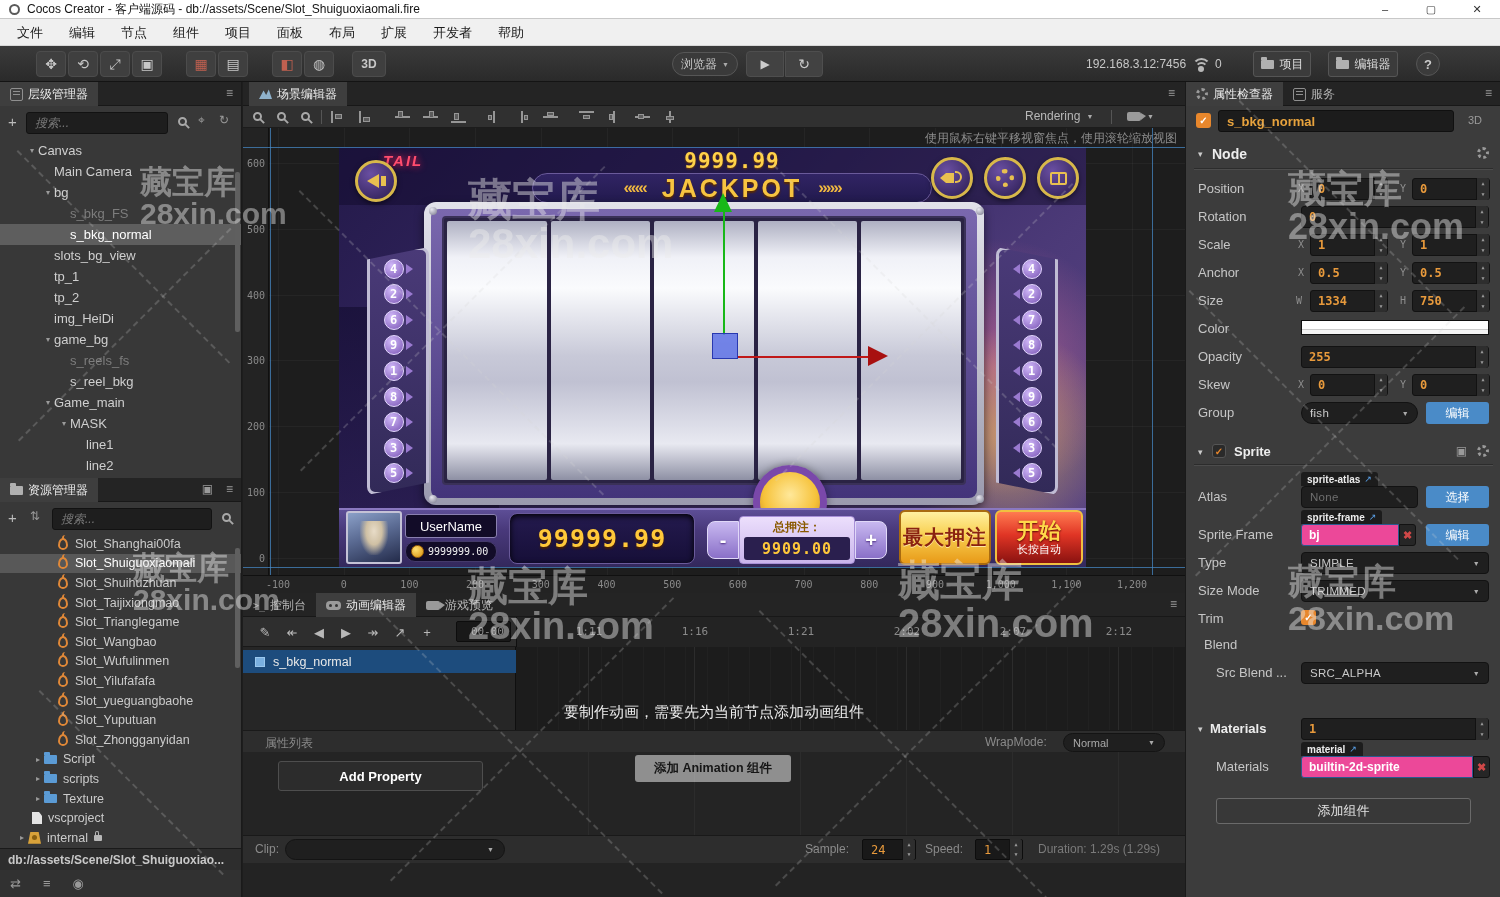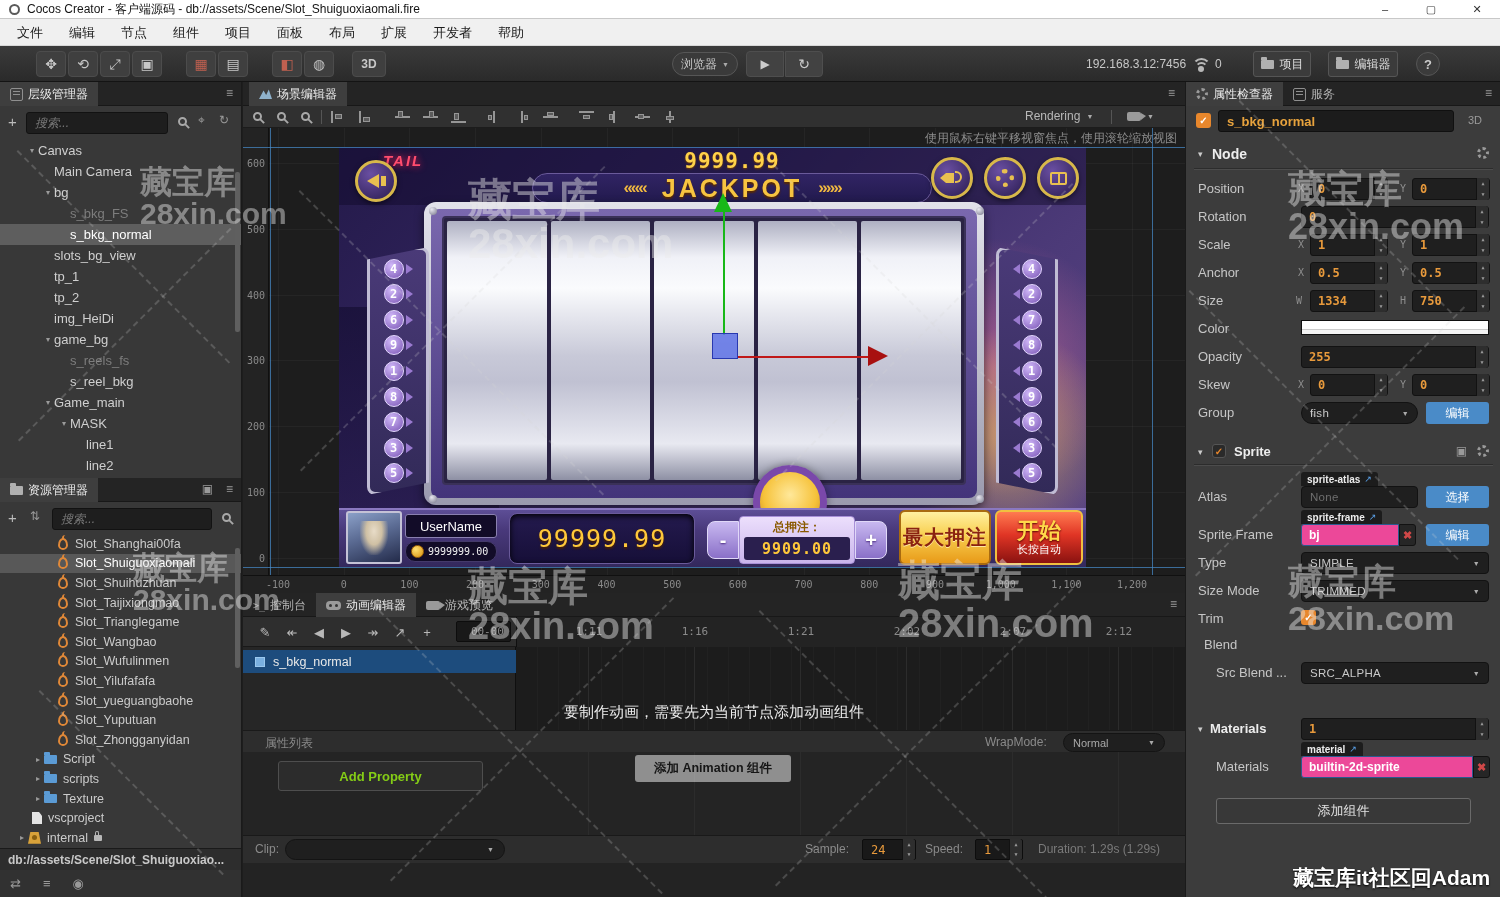--- a/index.html
+++ b/index.html
@@ -112,21 +112,21 @@
 .tri-l{width:0;height:0;border-top:5px solid transparent;border-bottom:5px solid transparent;border-right:7px solid #9a7ad0}
 #wheel{position:absolute;left:414px;top:318px;width:74px;height:74px;border-radius:50%;border:7px solid #7a48aa;background:radial-gradient(circle at 50% 38%,#ffe89a 0%,#f6c23a 55%,#b87a10 100%);box-sizing:border-box;z-index:1;box-shadow:0 0 8px rgba(0,0,0,.4)}
 #game-botbar{position:absolute;left:0;top:361px;width:747px;height:59px;background:linear-gradient(180deg,#5d4e96 0%,#49397b 35%,#33285c 100%);border-top:2px solid #8a78c0;z-index:2;box-sizing:border-box}
 #avatar{position:absolute;left:7px;top:364px;width:56px;height:53px;border:2px solid #c4c2d6;border-radius:3px;background:linear-gradient(160deg,#8ba0c8 0%,#5a6a92 45%,#232b4a 100%);z-index:3;box-sizing:border-box;overflow:hidden}
 #avatar::after{content:"";position:absolute;left:12px;top:8px;width:28px;height:34px;background:radial-gradient(ellipse at 50% 30%,#e8dcc8 0%,#cfc0a4 40%,rgba(90,80,120,0) 75%)}
 #uname-plate{position:absolute;left:66px;top:367px;width:92px;height:24px;background:#120c28;border:1px solid #8a80b0;border-radius:3px;color:#fff;font-size:13px;display:flex;align-items:center;justify-content:center;z-index:3;box-sizing:border-box}
 #coin-row{position:absolute;left:66px;top:394px;width:92px;height:21px;background:#120c28;border:1px solid #443a6a;border-radius:10px;display:flex;align-items:center;gap:4px;padding:0 5px;z-index:3;box-sizing:border-box}
 .coin{width:13px;height:13px;border-radius:50%;background:radial-gradient(circle at 35% 30%,#ffe070,#d89010);border:1px solid #a86a08;box-sizing:border-box;flex:none}
 #coin-val{color:#f0f0f0;font-size:10px}
 #win-box{position:absolute;left:170px;top:366px;width:186px;height:51px;background:linear-gradient(#241a4e,#160f38);border:1px solid #6a5a9a;border-radius:8px;display:flex;align-items:center;justify-content:center;z-index:3;box-sizing:border-box;box-shadow:inset 0 2px 6px #000}
-#win-box span{color:#ffc83a;font-weight:normal;font-size:25px;text-shadow:0 2px 2px #4a2000;letter-spacing:1px}
+#win-box span{color:#ffc83a;font-weight:bold;font-size:25px;text-shadow:0 2px 2px #4a2000;letter-spacing:1px}
 .betbtn{position:absolute;width:32px;height:38px;background:linear-gradient(#c8b8f0,#8a70c8);border:1px solid #e0d8f8;color:#fff;font-size:20px;font-weight:bold;display:flex;align-items:center;justify-content:center;z-index:3;box-sizing:border-box;text-shadow:0 1px 2px #4a2a80}
 #bet-panel{position:absolute;left:400px;top:369px;width:116px;height:48px;border-radius:4px;background:linear-gradient(#ecdffc,#c9b4ec);border:1px solid #a890d8;z-index:3;box-sizing:border-box}
 #bet-label{position:absolute;left:0;top:2px;width:100%;text-align:center;color:#8a5a00;font-weight:bold;font-size:12px}
 #bet-num{position:absolute;left:4px;right:4px;top:20px;bottom:3px;background:#2a1f4e;border-radius:3px;color:#ffc83a;font-weight:bold;font-size:15px;display:flex;align-items:center;justify-content:center;letter-spacing:1px}
 #maxbet-btn{position:absolute;left:560px;top:363px;width:92px;height:55px;border-radius:6px;background:linear-gradient(180deg,#fff0a0 0%,#f8cf50 45%,#e89a18 100%);border:2px solid #a86a10;color:#8a2210;font-size:20px;font-weight:bold;display:flex;align-items:center;justify-content:center;z-index:3;box-sizing:border-box;text-shadow:0 1px 0 #ffe8a0;letter-spacing:1px}
 #start-btn{position:absolute;left:656px;top:363px;width:88px;height:55px;border-radius:6px;background:linear-gradient(180deg,#ff7a50 0%,#e03525 45%,#8a1210 100%);border:2px solid #f0c040;display:flex;flex-direction:column;align-items:center;justify-content:center;z-index:3;box-sizing:border-box}
 #start-btn .l1{color:#ffd84a;font-weight:bold;font-size:22px;line-height:24px;text-shadow:0 1px 2px #500}
 #start-btn .l2{color:#fff;font-size:11px;line-height:13px}
 
 .gizmo{position:absolute;z-index:40}
@@ -147,21 +147,21 @@
 #track-row .cube{width:10px;height:10px;background:#7ab0e0;border:1px solid #9ac8ee;box-sizing:border-box;flex:none}
 #track-row span{color:#e8e8e8;font-size:12.5px}
 #tl-grid{position:absolute;left:273px;top:54px;width:669px;height:83px;background:#1c1c1c}
 .tlv{position:absolute;top:0;bottom:0;width:1px}
 #tl-message{position:absolute;left:0;top:110px;width:942px;text-align:center;color:#ececec;font-size:15px;z-index:5}
 #tl-propbar{position:absolute;left:0;top:137px;width:942px;height:22px;background:#2d2d2d;border-top:1px solid #1a1a1a;box-sizing:border-box}
 #tl-propbar .lbl{position:absolute;left:22px;top:4px;color:#8a8a8a;font-size:12px}
 #wrap-label{position:absolute;left:742px;top:4px;color:#8a8a8a;font-size:12px}
 #wrap-drop{position:absolute;left:820px;top:2px;width:102px;height:19px;background:#1f1f1f;border:1px solid #141414;border-radius:10px;color:#a8a8a8;font-size:11px;display:flex;align-items:center;justify-content:space-between;padding:0 9px;box-sizing:border-box}
 #tl-content{position:absolute;left:0;top:159px;width:942px;height:83px;background:#242424}
-#addprop-btn{position:absolute;left:35px;top:9px;width:205px;height:30px;background:#2c2c2c;border:1px solid #4e4e4e;border-radius:3px;color:#84cc16;font-weight:bold;font-size:13px;display:flex;align-items:center;justify-content:center;box-sizing:border-box}
+#addprop-btn{position:absolute;left:35px;top:9px;width:205px;height:30px;background:#2c2c2c;border:1px solid #4e4e4e;border-radius:3px;color:#ffffff;font-weight:bold;font-size:13px;display:flex;align-items:center;justify-content:center;box-sizing:border-box}
 #addanim-btn{position:absolute;left:392px;top:3px;width:156px;height:27px;background:#8f8f8f;border-radius:3px;color:#161616;font-weight:bold;font-size:12.5px;display:flex;align-items:center;justify-content:center}
 #tl-clipbar{position:absolute;left:0;top:242px;width:942px;height:28px;background:#2d2d2d;border-top:1px solid #191919;box-sizing:border-box}
 #clip-label{position:absolute;left:12px;top:6px;color:#8a8a8a;font-size:12px}
 #clip-drop{position:absolute;left:42px;top:3px;width:220px;height:21px;background:#1f1f1f;border:1px solid #141414;border-radius:11px;display:flex;align-items:center;justify-content:flex-end;padding:0 10px;box-sizing:border-box}
 .numbox{position:absolute;top:3px;height:21px;background:#191919;border:1px solid #0d0d0d;border-radius:2px;color:#e89a3c;font-size:12px;display:flex;align-items:center;padding:0 14px 0 8px;box-sizing:border-box;font-family:"DejaVu Sans Mono",monospace}
 .clbl{position:absolute;top:6px;color:#8a8a8a;font-size:12px}
 #tl-footer{position:absolute;left:0;top:270px;width:942px;height:34px;background:#232323}
 .st{position:absolute;right:0;top:-1px;bottom:-1px;width:12px;background:#2e2e2e;border-left:1px solid #121212;border-radius:0 2px 2px 0;display:flex;flex-direction:column;font-style:normal}
 .st b{flex:1;font-size:5px;line-height:5px;color:#9a9a9a;text-align:center;font-weight:normal;display:flex;align-items:center;justify-content:center}
 
@@ -1117,14 +1117,13 @@
       <div class="dash" style="left: 775px; top: 480px; width: 420px; transform: rotate(-45deg);"></div>
       <div class="dash" style="left: 380px; top: 610px; width: 400px; transform: rotate(45deg);"></div>
       <div class="dash" style="left: 390px; top: 880px; width: 400px; transform: rotate(-45deg);"></div>
       <div class="dash" style="left: 760px; top: 610px; width: 430px; transform: rotate(45deg);"></div>
       <div class="dash" style="left: 775px; top: 885px; width: 430px; transform: rotate(-45deg);"></div>
       <div class="dash" style="left: 1190px; top: 290px; width: 380px; transform: rotate(45deg);"></div>
       <div class="dash" style="left: 1195px; top: 575px; width: 380px; transform: rotate(-45deg);"></div>
       <div class="dash" style="left: 1240px; top: 100px; width: 300px; transform: rotate(45deg);"></div>
       <div class="dash" style="left: 40px; top: 690px; width: 260px; transform: rotate(45deg);"></div>
     </div>
-  <div id="credit">藏宝库it社区回Adam</div>
 </div>
 
 </body></html>

